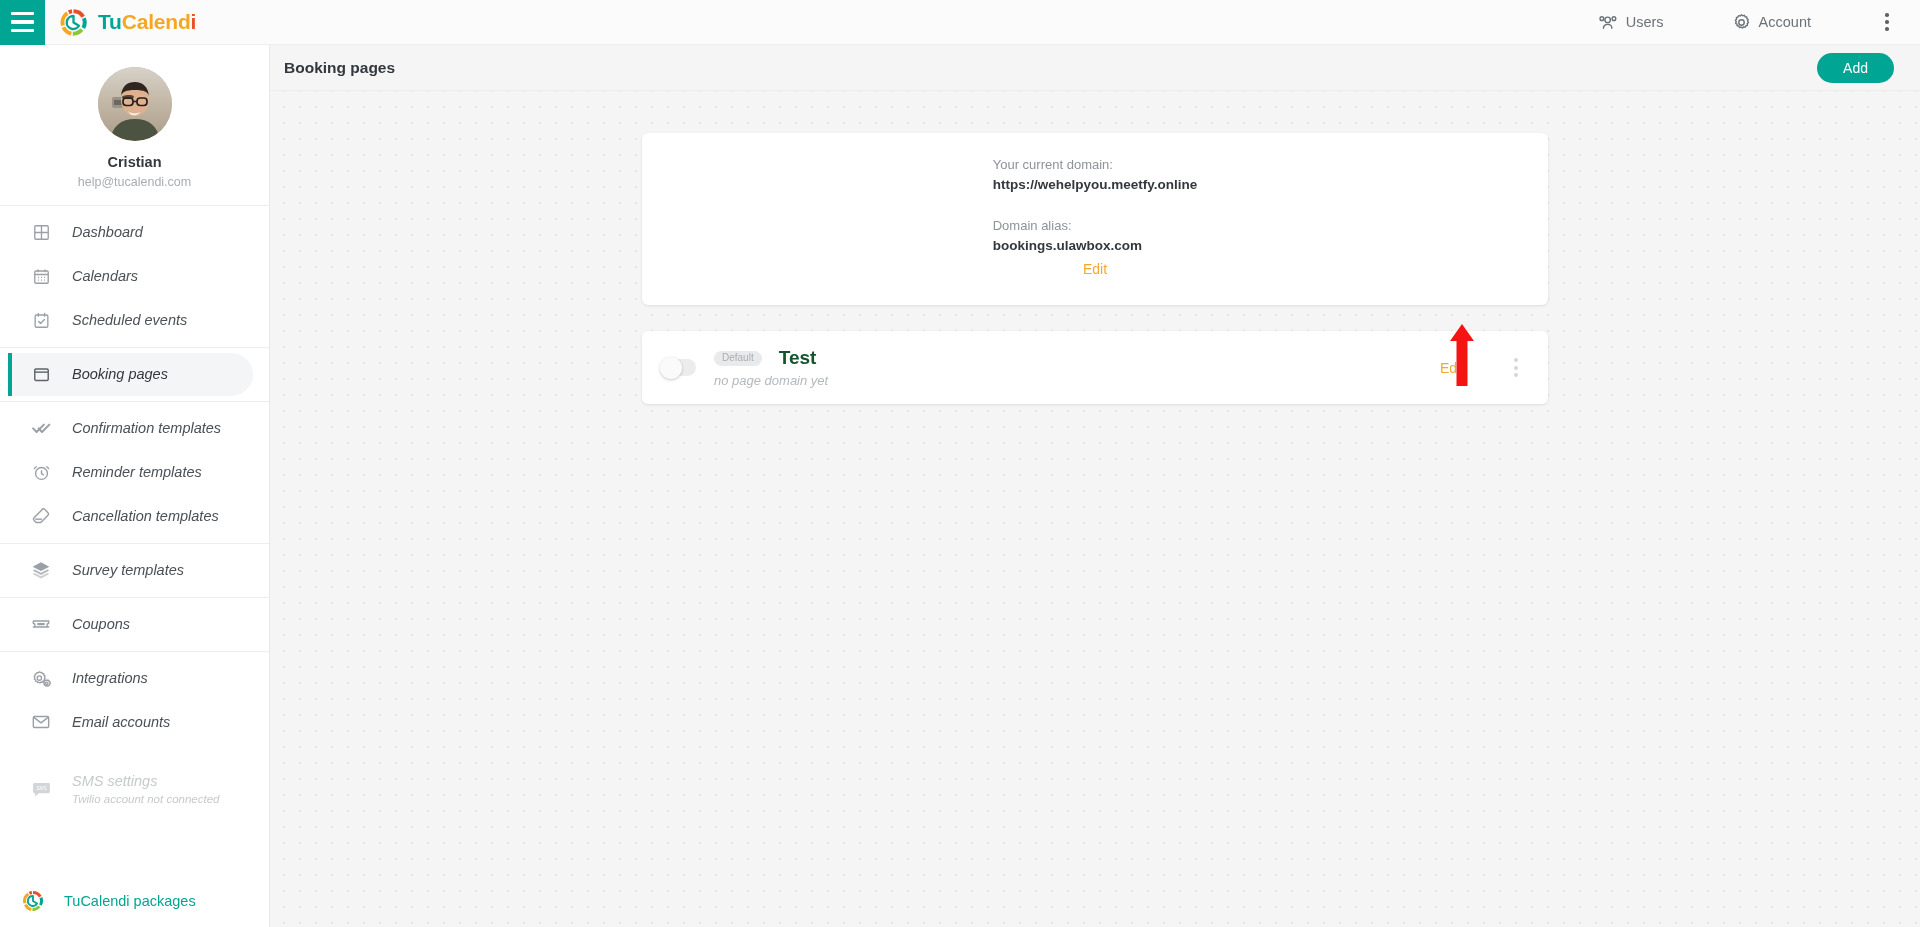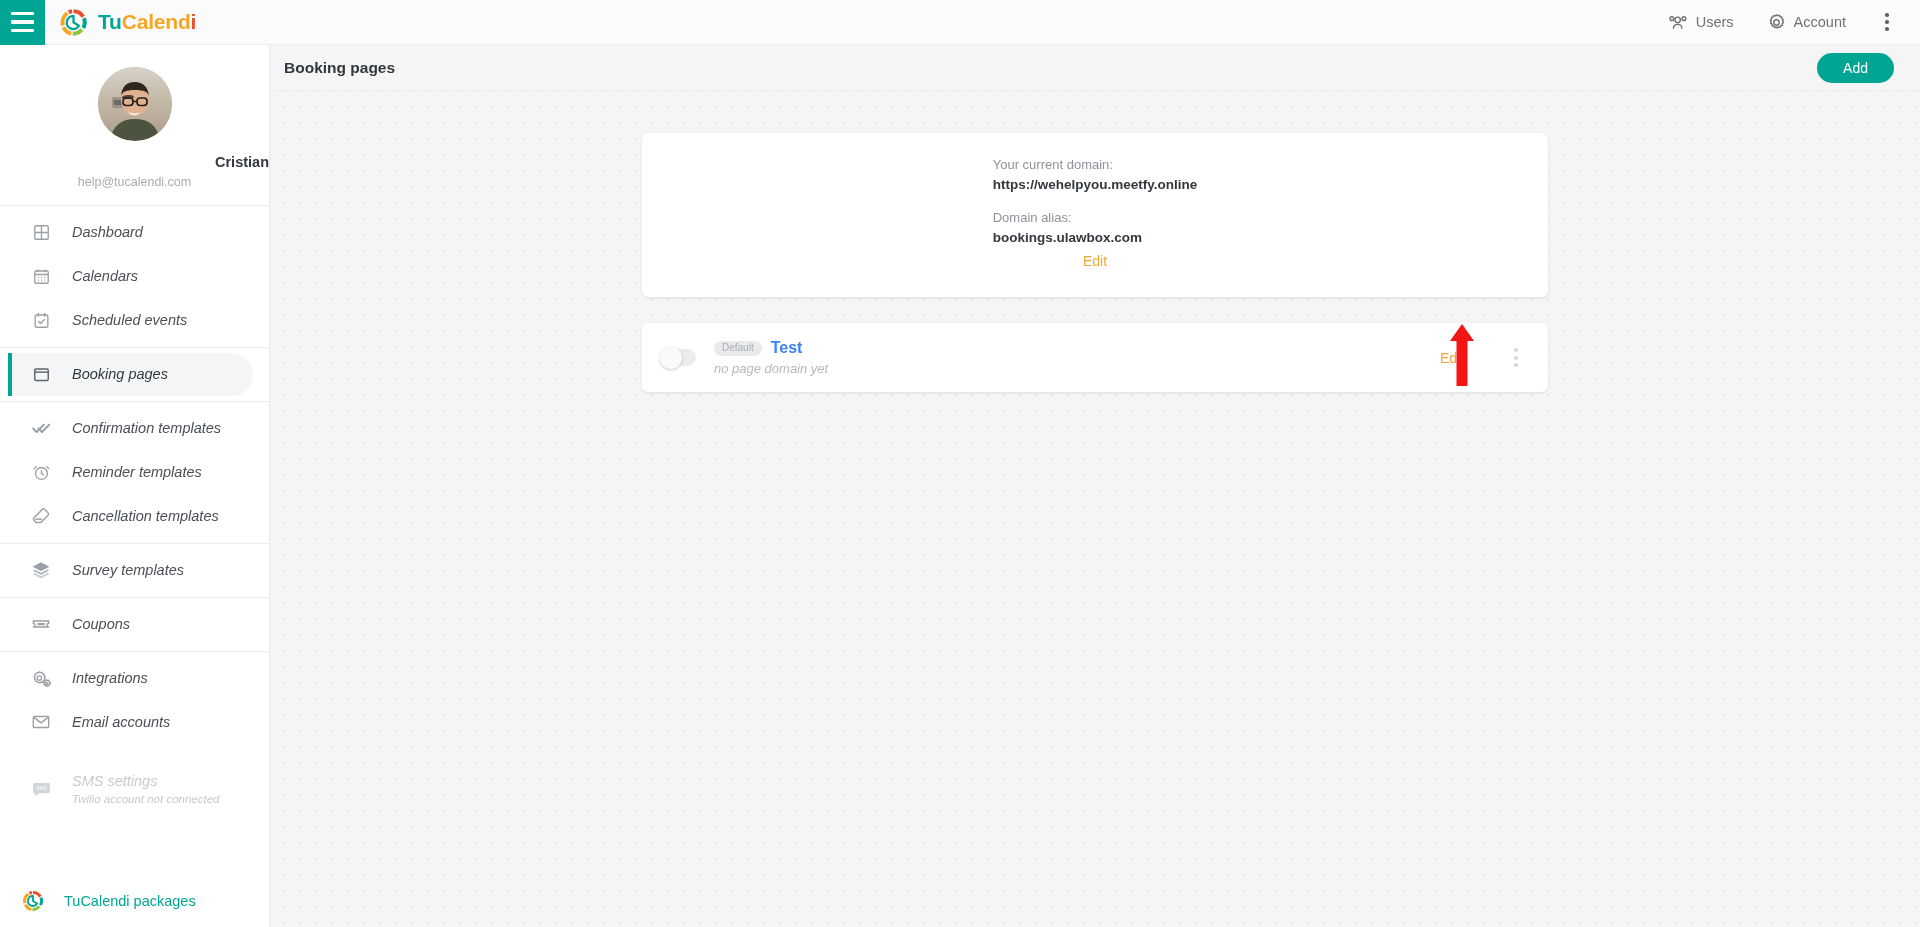--- a/index.html
+++ b/index.html
@@ -38,21 +38,21 @@
   .brand-text {
     font-size: 21px; font-weight: bold;
     letter-spacing: -0.2px; white-space: nowrap;
   }
   .brand-text .t1 { color: #00a693; }
   .brand-text .t2 { color: #f5a623; }
   .brand-text .t3 { color: #e8502a; }
 
   .topbar-right {
     margin-left: auto; display: flex;
-    align-items: center; height: 45px; padding-right: 10px;
+    align-items: center; height: 45px; padding-right: 10px; gap: 35px;
   }
   .tb-item {
     display: flex; align-items: center; gap: 7px;
     padding: 0 16px; height: 45px; cursor: pointer;
     color: #6b7278; font-size: 14.5px;
   }
   .tb-item svg { display: block; }
   .tb-kebab {
     width: 34px; height: 45px; display: flex;
     flex-direction: column; align-items: center;
@@ -78,21 +78,20 @@
   }
   .avatar {
     width: 74px; height: 74px; border-radius: 50%;
     margin: 0 auto 12px auto; overflow: hidden;
     position: relative; background: #b9ada0;
   }
   .avatar svg { display: block; width: 74px; height: 74px; }
   .profile-name {
     font-size: 14.5px; font-weight: bold; color: #32383d;
     line-height: 1.3;
-    text-align: right;
   }
   .profile-email {
     font-size: 12.5px; color: #a8adb2; margin-top: 3px;
   }
 
   .nav-group { border-bottom: 1px solid #ededed; padding: 4px 8px; font-style: italic; }
   .nav-group.last { border-bottom: none; }
   .nav-item {
     position: relative;
     display: flex; align-items: center;
@@ -166,21 +165,21 @@
   .domain-card {
     padding: 22px 26px 24px 26px;
     display: flex; align-items: center;
     min-height: 115px;
     flex-direction: column;
   }
   .domain-info { flex: 1; }
   .dom-label { font-size: 13px; color: #8d9399; line-height: 1.55; }
   .dom-value {
     font-size: 13.5px; color: #32383d; font-weight: bold;
-    line-height: 1.55; margin-bottom: 12px;
+    line-height: 1.55; margin-bottom: 20px;
   }
   .dom-value.last { margin-bottom: 0; }
   .edit-link {
     color: #f0a830; font-size: 14px; cursor: pointer;
     padding: 4px 10px; white-space: nowrap;
   }
 
   .page-row {
     margin-top: 26px; padding: 16px 20px 16px 20px;
     display: flex; align-items: center; min-height: 56px;
@@ -197,21 +196,21 @@
     background: #fafafa;
     box-shadow: 0 1px 3px rgba(0,0,0,0.22);
   }
   .row-info { flex: 1; }
   .row-title-line { display: flex; align-items: center; gap: 9px; }
   .badge {
     background: #e9eaec; color: #a9aeb3;
     font-size: 10px; border-radius: 9px;
     padding: 2.5px 8px; line-height: 1;
   }
-  .row-name { font-size: 16px; font-weight: bold; color: #3b82f6; }
+  .row-name { font-size: 19px; font-weight: bold; color: #14532d; margin-left: 8px; }
   .row-sub {
     font-size: 13px; color: #b4b9bd;
     font-style: italic; margin-top: 4px;
   }
   .row-edit {
     color: #f0a830; font-size: 14px;
     cursor: pointer; padding: 4px 10px; margin-right: 30px;
   }
   .row-kebab {
     width: 24px; display: flex; flex-direction: column;

